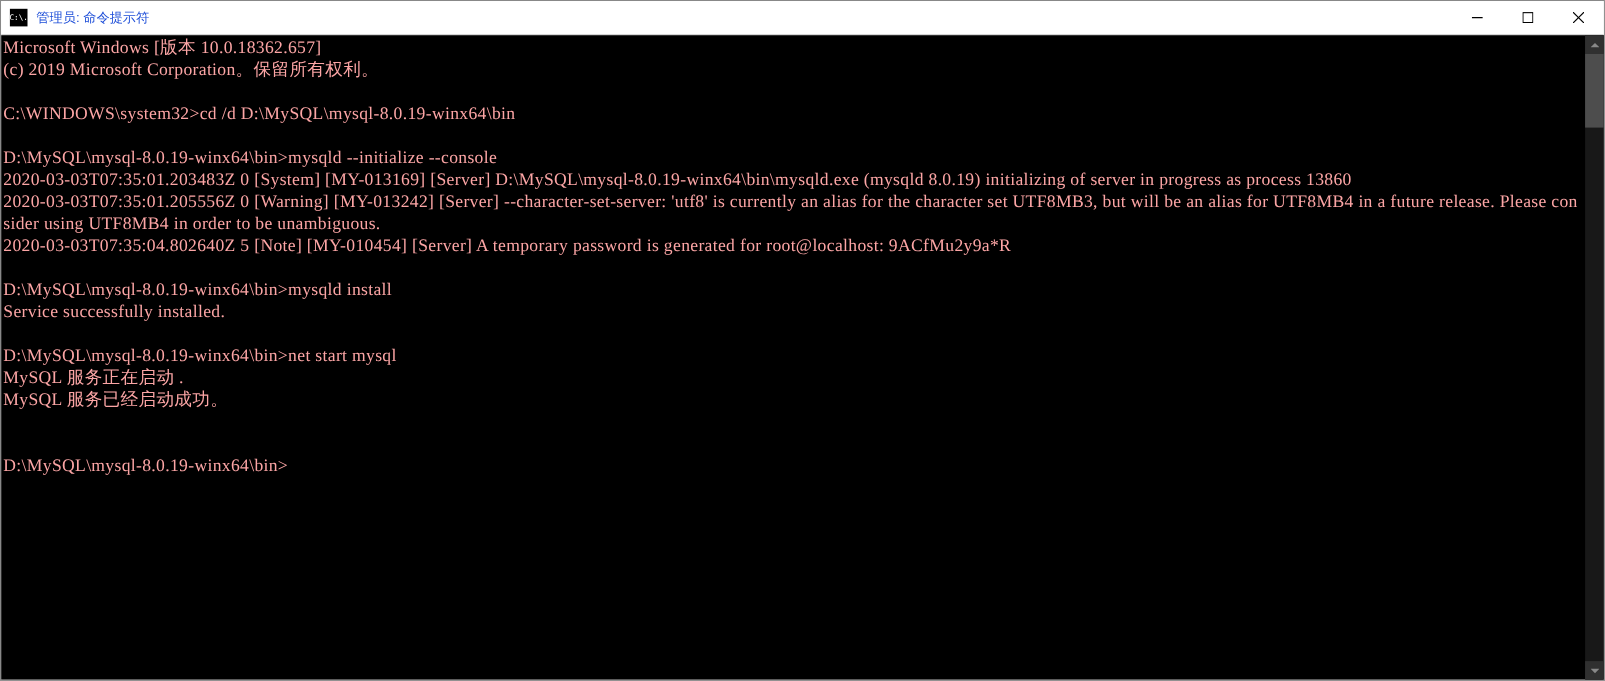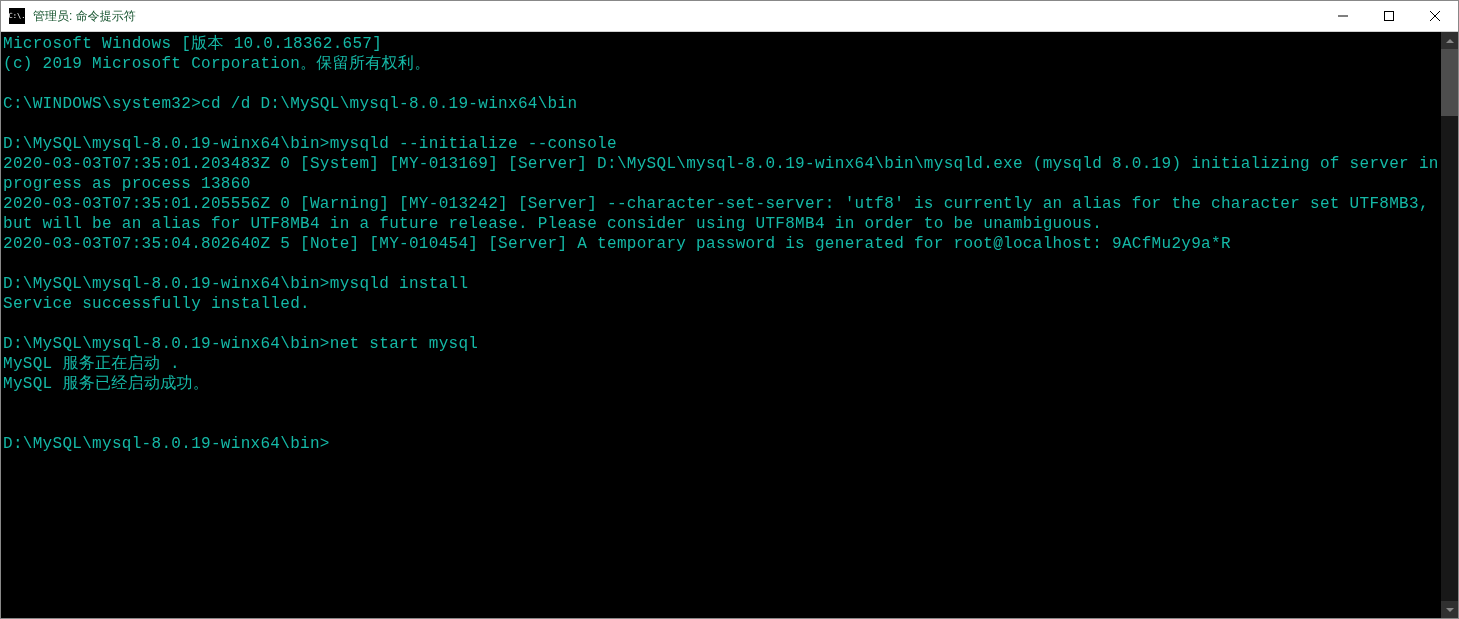--- a/index.html
+++ b/index.html
@@ -35,21 +35,21 @@
     }
     .titlebar-icon-text {
       color: #fff;
       font-size: 7px;
       font-family: Consolas, monospace;
       line-height: 1;
     }
     .titlebar-title {
       flex: 1;
       font-size: 12px;
-      color: #14532d;
+      color: #1d4ed8;
       padding-left: 2px;
     }
     .titlebar-controls {
       display: flex;
       height: 100%;
     }
     .titlebar-btn {
       width: 46px;
       height: 100%;
       display: flex;
@@ -63,24 +63,24 @@
     }
     .console-area {
       position: relative;
       height: calc(100% - 31px);
       background: #000;
       display: flex;
     }
     .console-content {
       flex: 1;
       padding: 2px 2px;
-      font-family: Liberation Mono, monospace;
+      font-family: Liberation Serif, serif;
       font-size: 16px;
       line-height: 20px;
-      color: #14b8a6;
+      color: #fca5a5;
       white-space: pre-wrap;
       word-break: break-all;
       overflow: hidden;
       letter-spacing: 0.3px;
     }
     .scrollbar {
       width: 17px;
       background: #181818;
       position: relative;
     }

